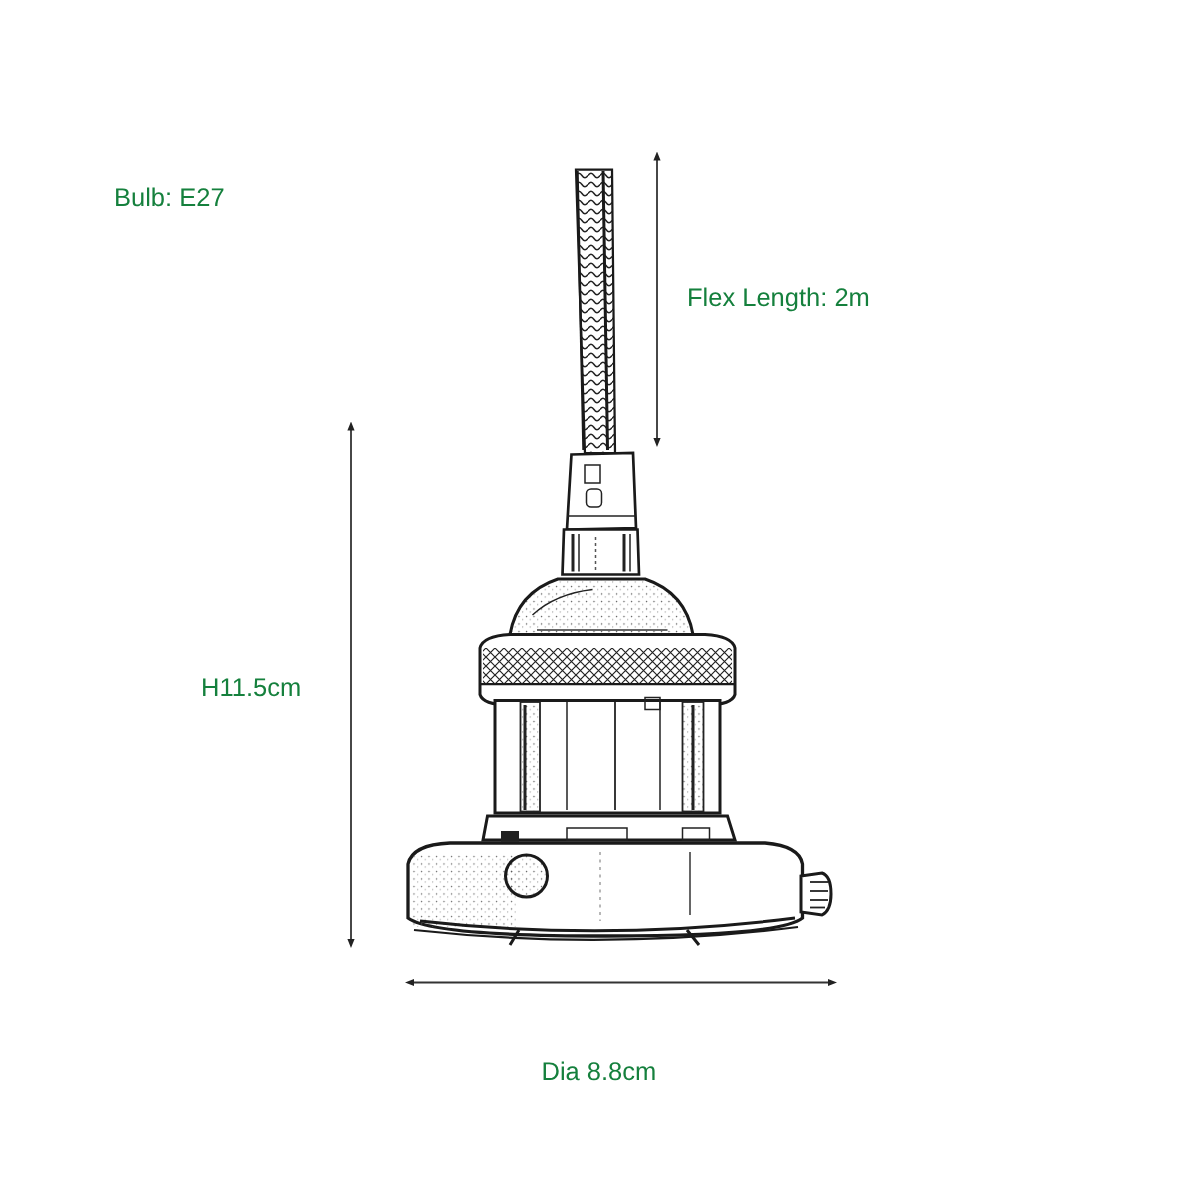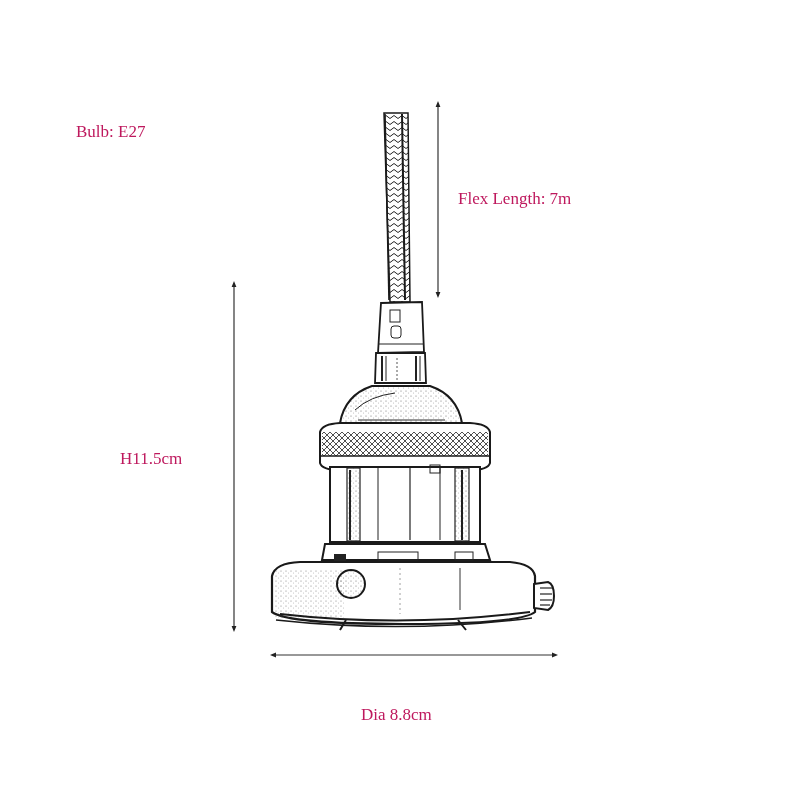--- a/index.html
+++ b/index.html
@@ -13,38 +13,37 @@
       position: relative;
       overflow: hidden;
       font-family: "Liberation Sans", "DejaVu Sans", sans-serif;
       color: #1a1a1a;
     }
     .label {
       position: absolute;
       font-size: 17px;
       line-height: 1;
       white-space: nowrap;
-      color: #be185d;
-      font-family: Liberation Serif, serif;
+      color: #15803d;
     }
     #bulb-label { left: 76px; top: 123px; }
     #flex-label { left: 458px; top: 190px; }
-    #height-label { left: 120px; top: 450px; }
+    #height-label { left: 134px; top: 450px; }
     #dia-label { left: 361px; top: 706px; }
     svg.drawing {
       position: absolute;
       left: 0;
       top: 0;
     }
   </style>
 </head>
 <body>
 
 <div class="label" id="bulb-label">Bulb: E27</div>
-<div class="label" id="flex-label">Flex Length: 7m</div>
+<div class="label" id="flex-label">Flex Length: 2m</div>
 <div class="label" id="height-label">H11.5cm</div>
 <div class="label" id="dia-label">Dia 8.8cm</div>
 
 <svg class="drawing" width="800" height="800" viewBox="0 0 800 800">
   <defs>
     <marker id="arrow" viewBox="0 0 10 10" refX="5" refY="5" markerWidth="5" markerHeight="5" orient="auto-start-reverse">
       <path d="M0,1 L10,5 L0,9 z" fill="#222"></path>
     </marker>
     <pattern id="knurl" width="6" height="6" patternUnits="userSpaceOnUse">
       <path d="M0,0 L6,6 M6,0 L0,6" stroke="#222" stroke-width="0.8"></path>

